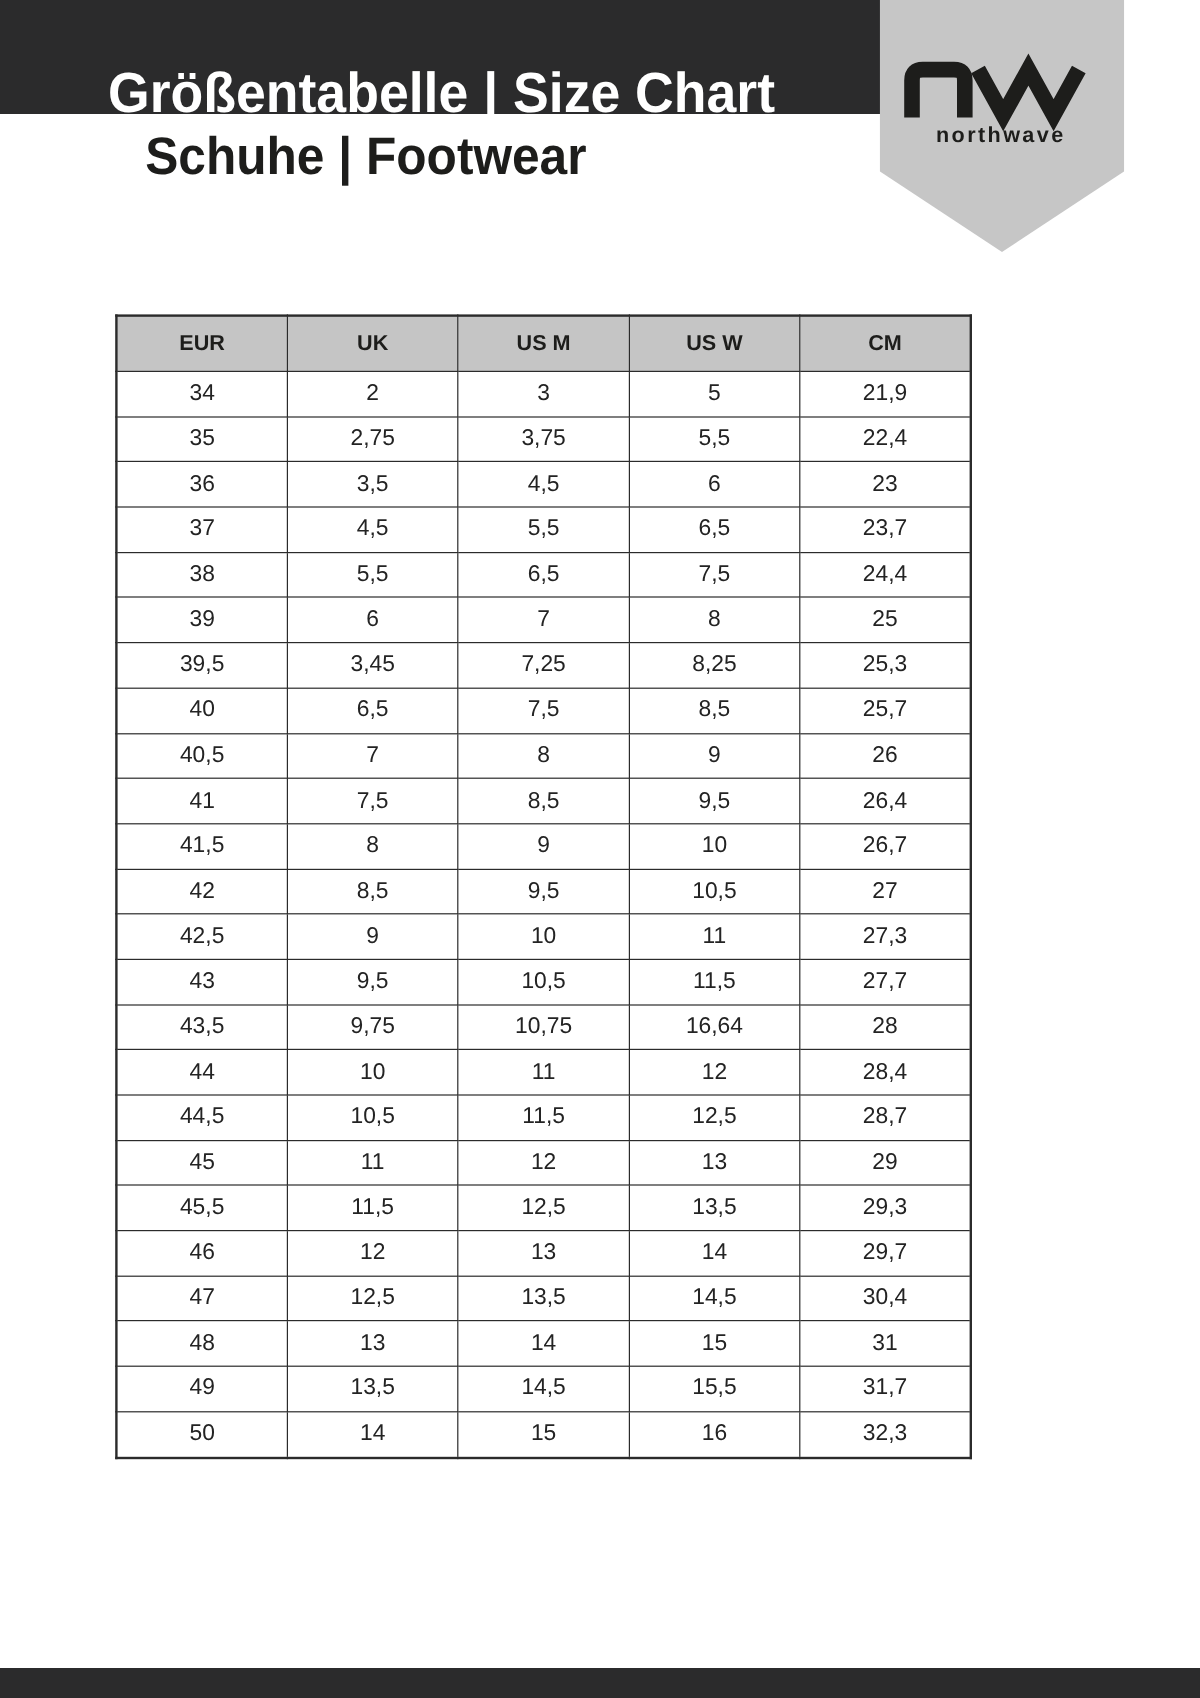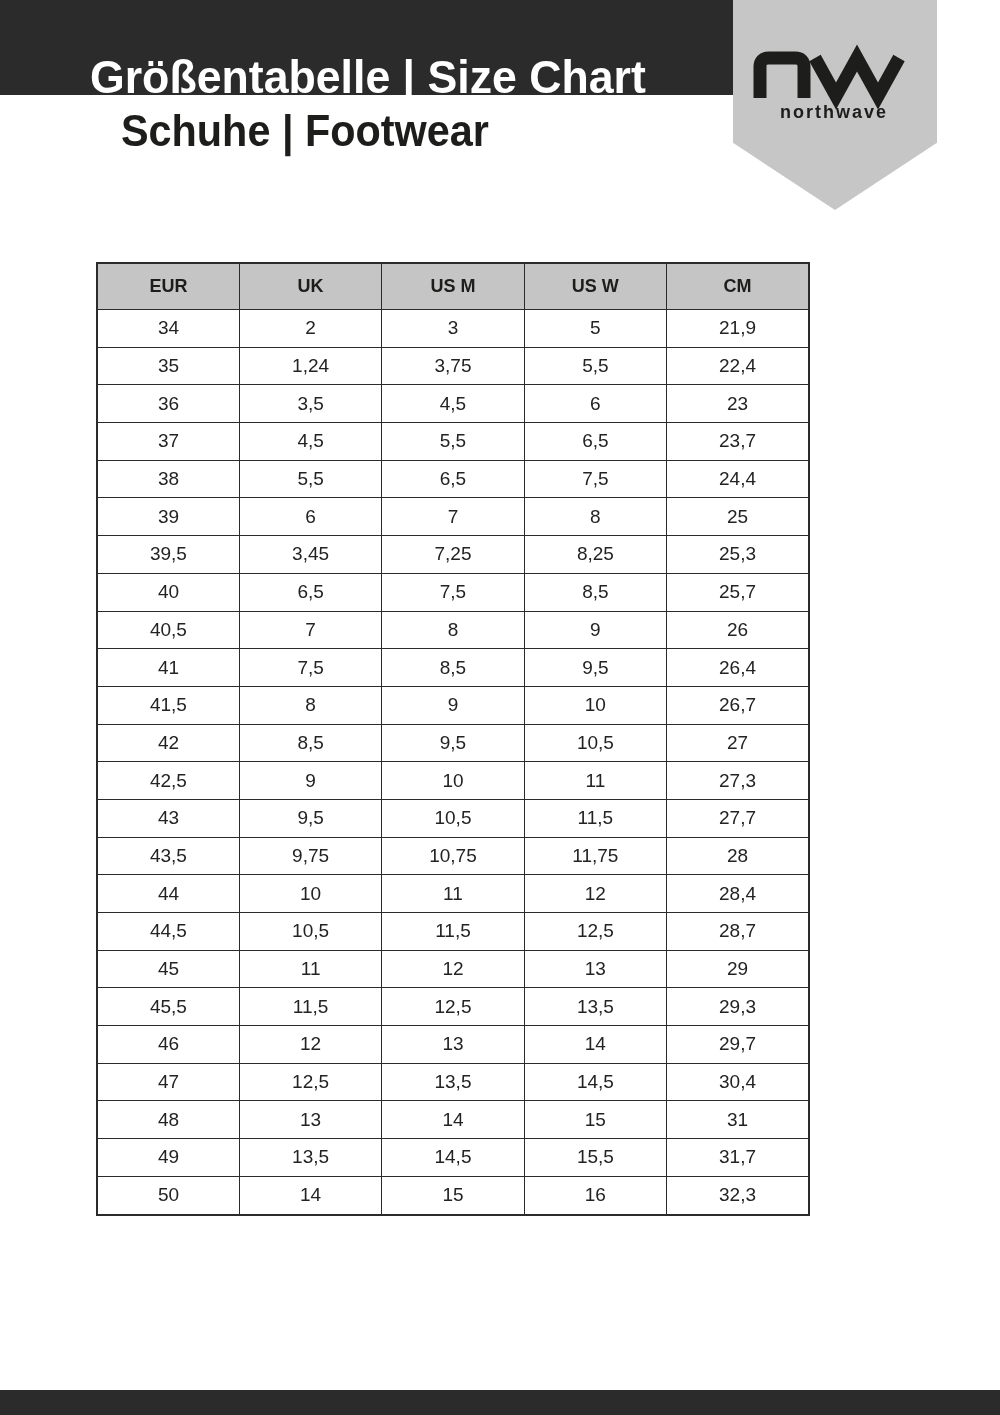--- a/index.html
+++ b/index.html
@@ -155,21 +155,21 @@
       <tbody>
           <tr>
             <td>34</td>
             <td>2</td>
             <td>3</td>
             <td>5</td>
             <td>21,9</td>
           </tr>
           <tr>
             <td>35</td>
-            <td>1,24</td>
+            <td>2,75</td>
             <td>3,75</td>
             <td>5,5</td>
             <td>22,4</td>
           </tr>
           <tr>
             <td>36</td>
             <td>3,5</td>
             <td>4,5</td>
             <td>6</td>
             <td>23</td>
@@ -248,21 +248,21 @@
             <td>43</td>
             <td>9,5</td>
             <td>10,5</td>
             <td>11,5</td>
             <td>27,7</td>
           </tr>
           <tr>
             <td>43,5</td>
             <td>9,75</td>
             <td>10,75</td>
-            <td>11,75</td>
+            <td>16,64</td>
             <td>28</td>
           </tr>
           <tr>
             <td>44</td>
             <td>10</td>
             <td>11</td>
             <td>12</td>
             <td>28,4</td>
           </tr>
           <tr>

